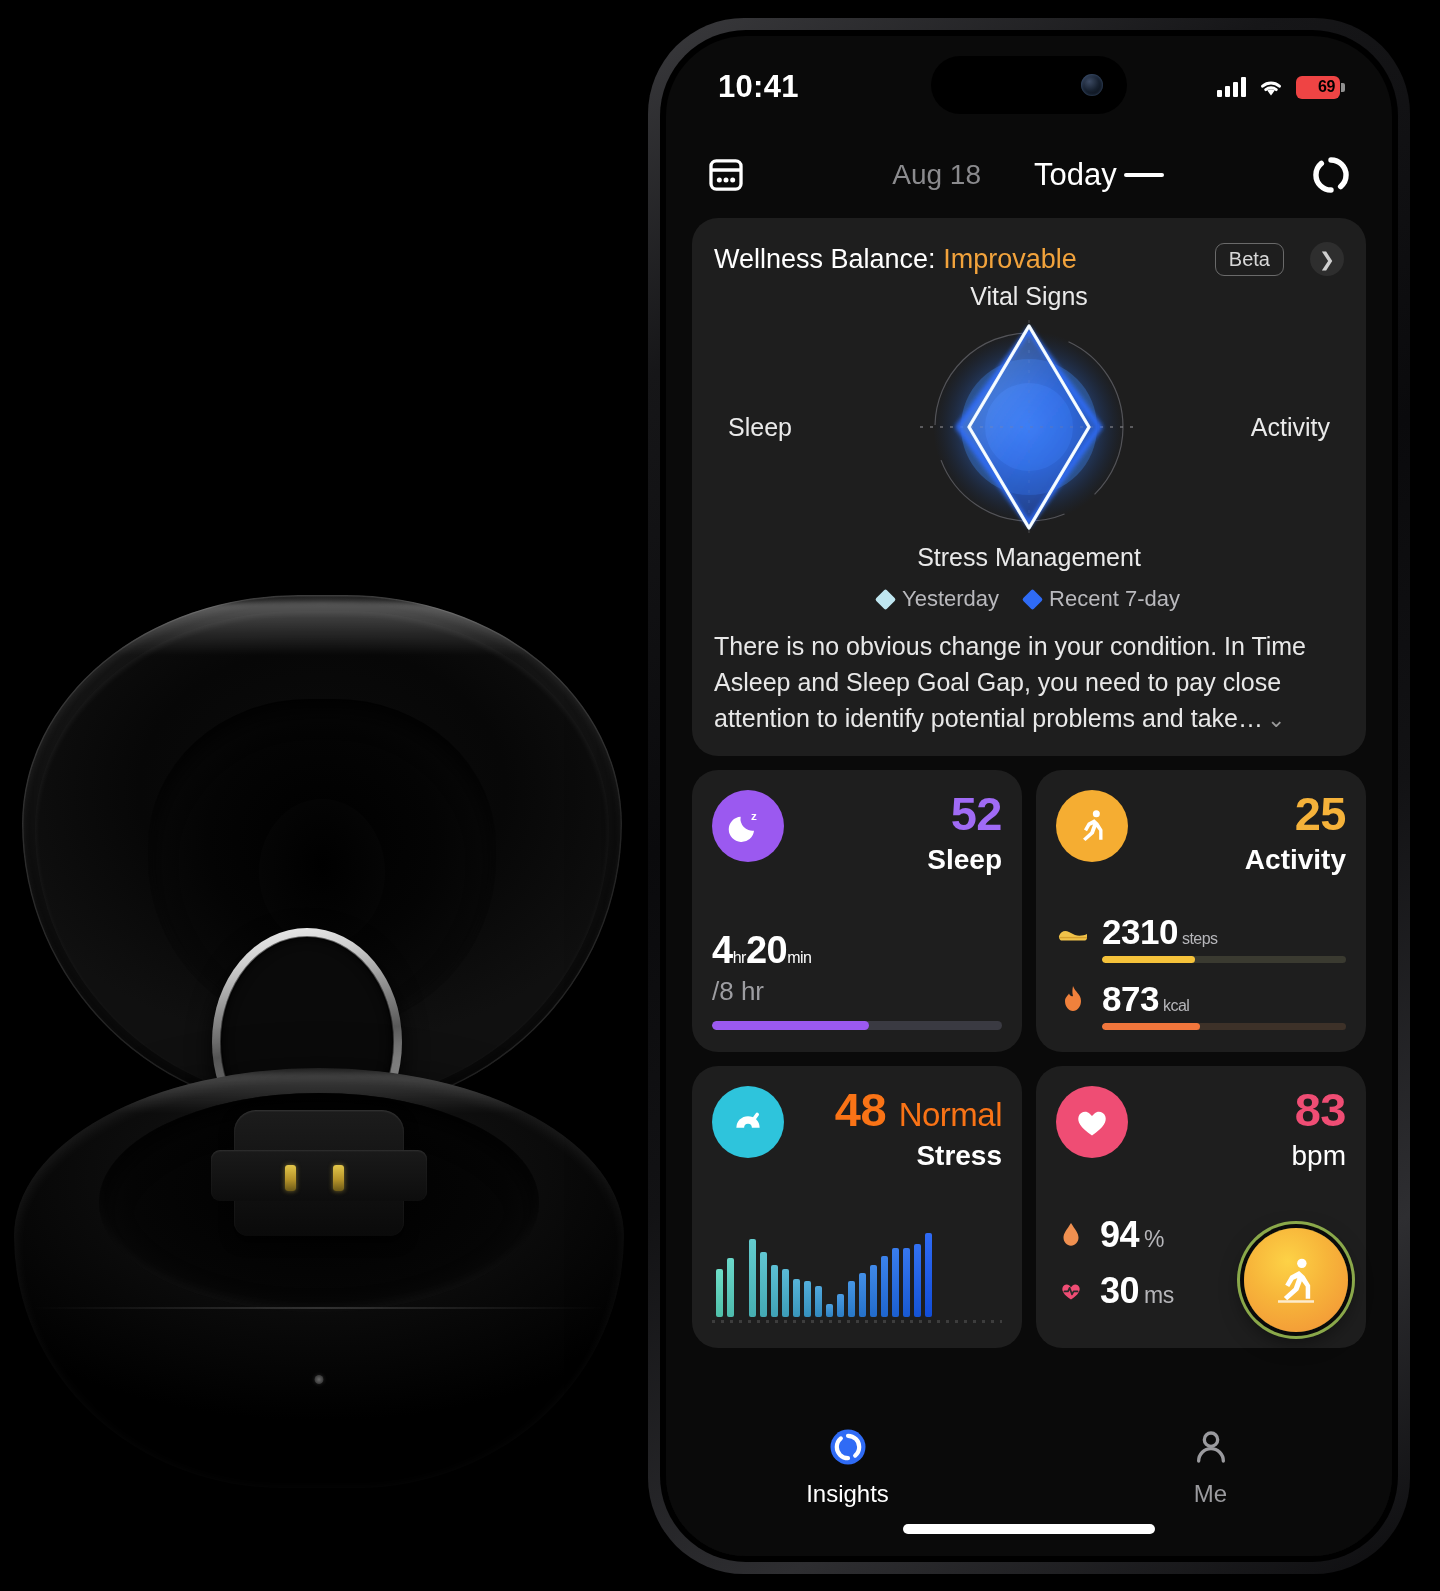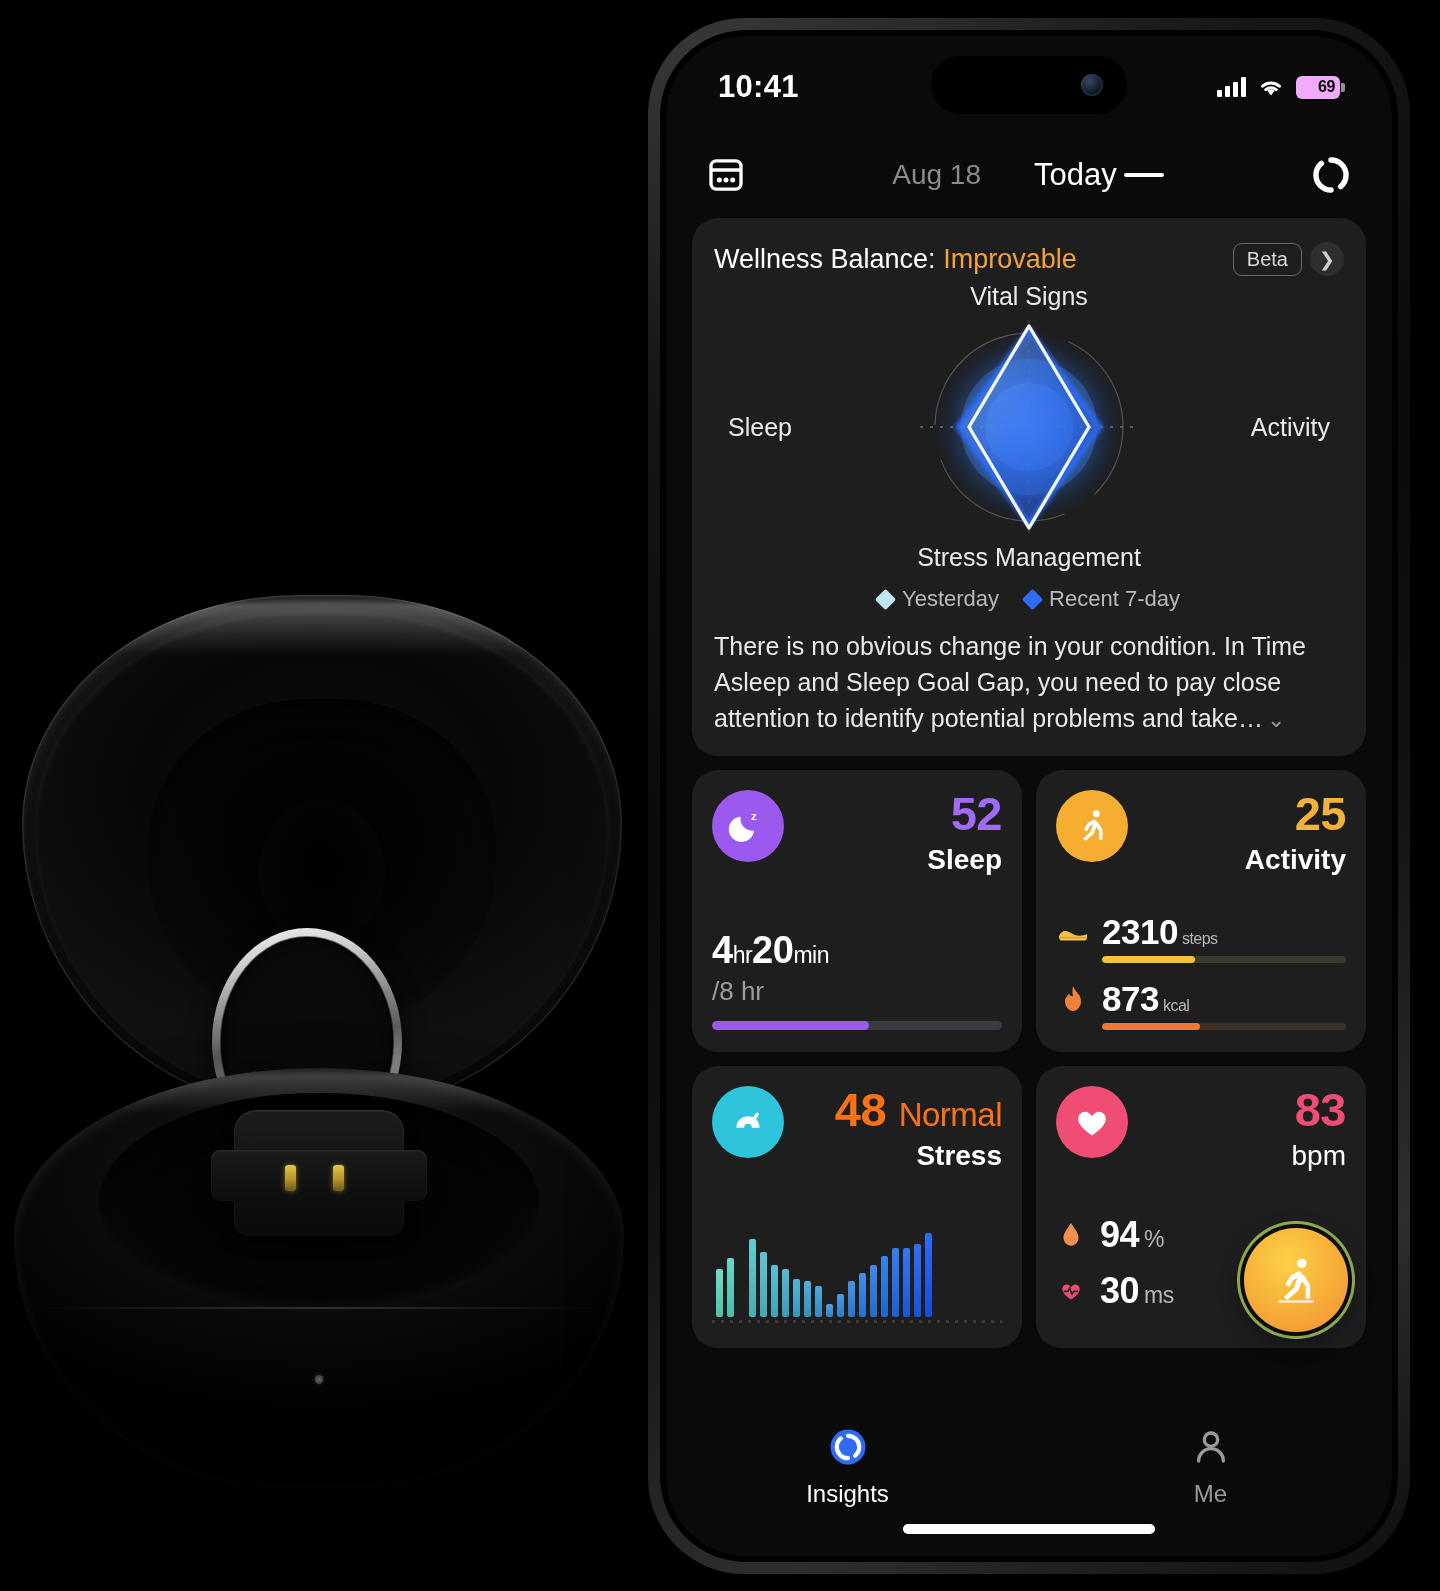--- a/index.html
+++ b/index.html
@@ -152,21 +152,21 @@
     padding:0 52px; color:#fff;
   }
   .sb-time{ font-size:31px; font-weight:600; letter-spacing:.3px; margin-top:6px; }
   .sb-right{ display:flex; align-items:center; gap:12px; margin-top:6px; }
   .bars{ display:flex; align-items:flex-end; gap:3px; height:20px; }
   .bars i{ display:block; width:5px; background:#fff; border-radius:1px; }
   .bars i:nth-child(1){height:7px;} .bars i:nth-child(2){height:11px;}
   .bars i:nth-child(3){height:15px;} .bars i:nth-child(4){height:20px;}
   .batt{
     position:relative; width:44px; height:23px; border-radius:6px;
-    background:#f0abfc; color:#000; font-size:16px; font-weight:700;
+    background:#ef4444; color:#000; font-size:16px; font-weight:700;
     display:flex; align-items:center; justify-content:center; letter-spacing:-.3px;padding-left:17px;
   }
   .batt::after{ content:""; position:absolute; right:-5px; top:7px; width:4px; height:9px;
     border-radius:0 2px 2px 0; background:rgba(255,255,255,.55); }
   .notch{
     position:absolute; left:50%; top:20px; transform:translateX(-50%);
     width:196px; height:58px; border-radius:30px; background:#000;
   }
   .notch-cam{
     position:absolute; right:24px; top:50%; transform:translateY(-50%);
@@ -188,21 +188,21 @@
   .nav-underline{ width:40px; height:4px; border-radius:2px; background:#fff; }
   .sync-icon{ width:42px; height:42px; flex:none; }
 
   
   .content{ flex:1; padding:0 26px; display:flex; flex-direction:column; gap:14px; overflow:hidden; }
 
   .card{ background:#1e1e1e; border-radius:26px; }
 
   
   .wellness{ padding:24px 22px 20px; }
-  .wb-head{ display:flex; align-items:center; gap:8px;justify-content:center; }
+  .wb-head{ display:flex; align-items:center; gap:26px;justify-content:center; }
   .wb-title{ font-size:27px; color:#fff; font-weight:500; white-space:nowrap; }
   .wb-status{ color:#f2a33c; }
   .wb-spacer{ flex:1; }
   .beta{
     font-size:20px; color:#d8d8d8; border:1.6px solid #6a6a6a;
     border-radius:9px; padding:4px 13px;
   }
   .chev{
     width:34px; height:34px; border-radius:50%; background:#2e2e2e;
     display:flex; align-items:center; justify-content:center; color:#cfcfcf; font-size:19px;
@@ -246,21 +246,21 @@
     display:flex; align-items:center; justify-content:center; flex:none;
   }
   .mc-right{ text-align:right; }
   .mc-score{ font-size:47px; font-weight:700; line-height:1; letter-spacing:-.5px; }
   .mc-score .unitword{ font-size:33px; font-weight:500; }
   .mc-label{ font-size:28px; color:#fff; font-weight:700; margin-top:7px; }
   .mc-label.soft{ font-weight:500; }
   .mc-body{ margin-top:auto; }
 
   .sleep-dur{ font-size:38px; color:#fff; font-weight:700; letter-spacing:-.5px; }
-  .sleep-dur .u{ font-size:23px; font-weight:500; color:#fff; }
+  .sleep-dur .u{ font-size:16px; font-weight:500; color:#fff; }
   .sleep-goal{ font-size:26px; color:#9d9da1; margin-top:4px; font-weight:500; }
   .bar-track{ height:9px; border-radius:5px; background:#3a3a42; margin-top:14px; overflow:hidden; }
   .bar-fill{ height:100%; border-radius:5px; }
 
   .act-row{ display:flex; align-items:center; gap:12px; margin-bottom:4px; }
   .act-ico{ width:34px; height:30px; flex:none; display:flex; align-items:center; justify-content:center; }
   .act-txt{ font-size:35px; color:#fff; font-weight:700; letter-spacing:-.5px; }
   .act-txt .u{ font-size:16px; color:#b6b6ba; font-weight:500; margin-left:4px; }
   .act-bar{ height:7px; border-radius:4px; background:#3a3a30; margin:0 0 16px 46px; overflow:hidden; }
   .act-bar.k{ background:#3d3128; margin-bottom:0; }

